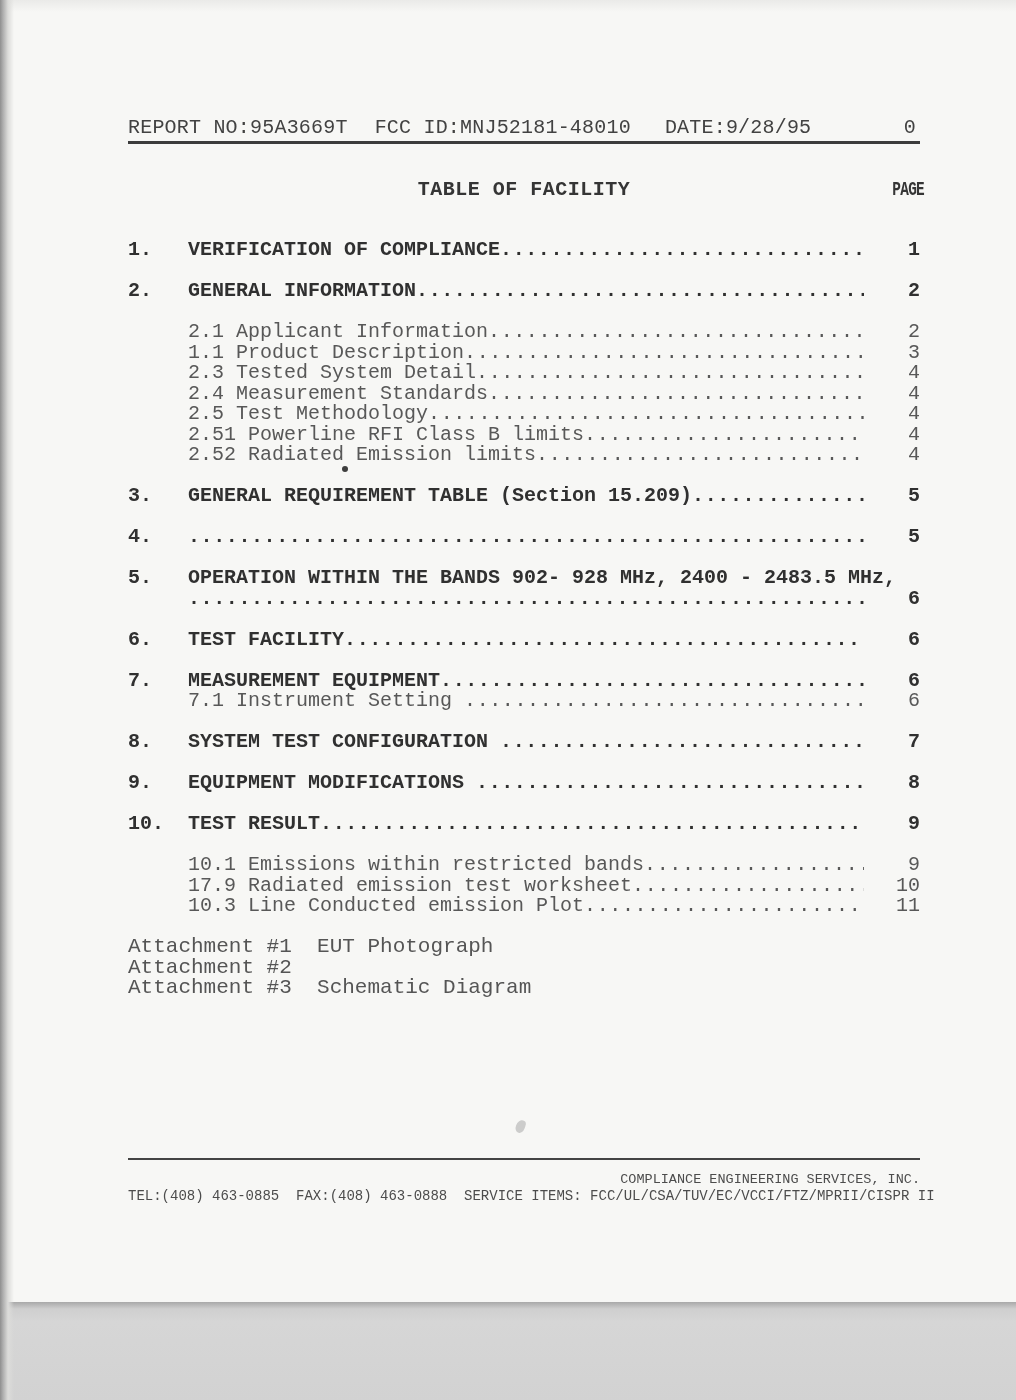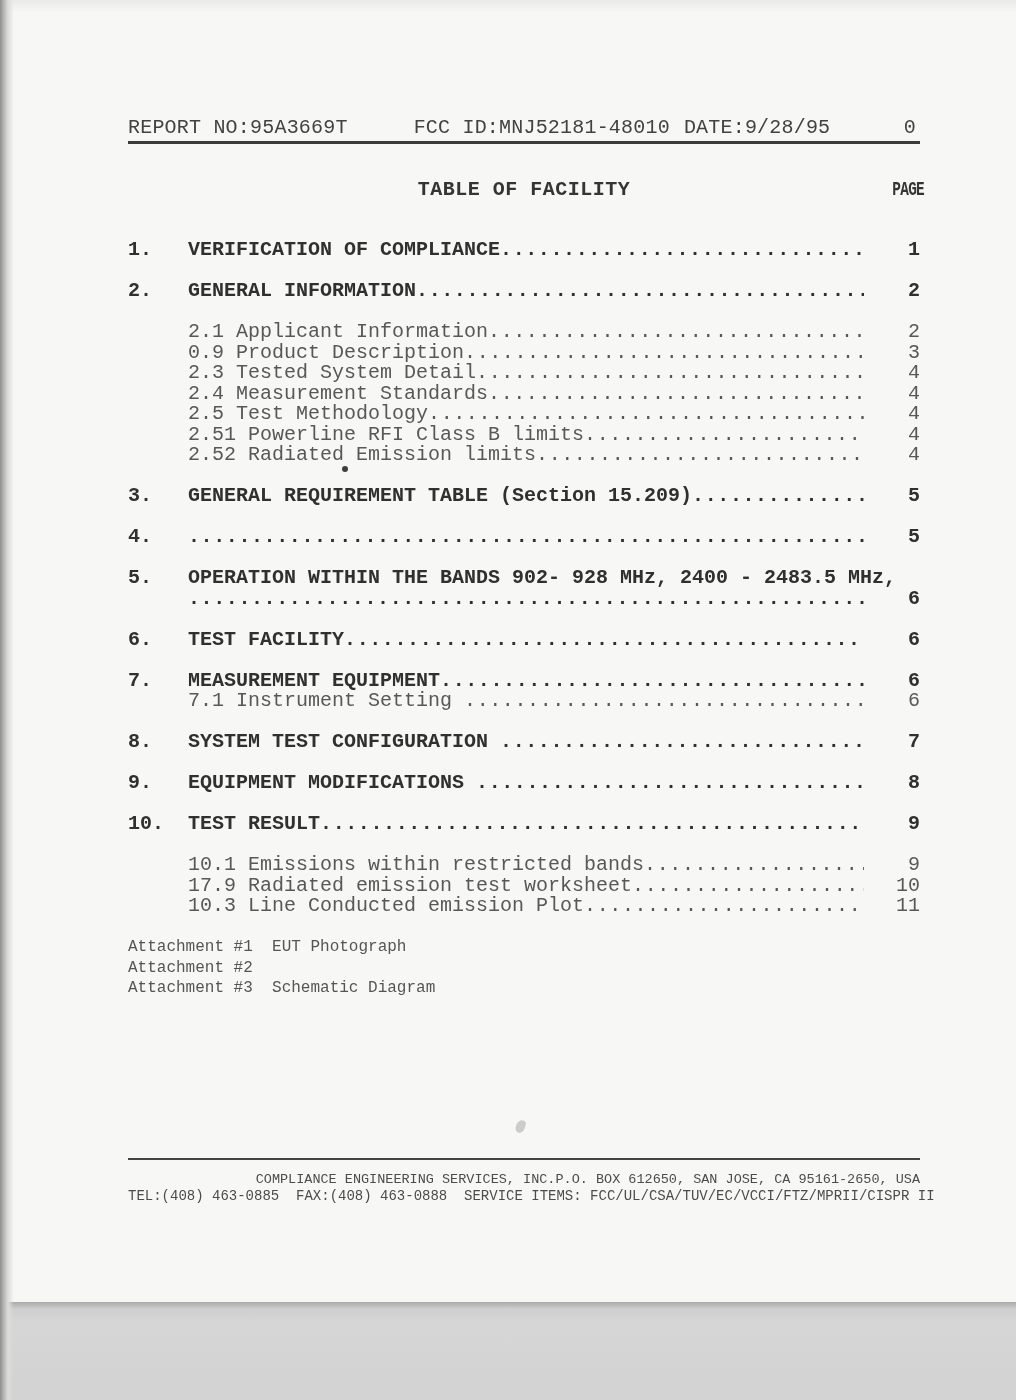--- a/index.html
+++ b/index.html
@@ -22,22 +22,22 @@
   }
   .edge-top {
     position:absolute; left:0; top:0; width:1016px; height:12px; z-index:4;
     background:linear-gradient(to bottom,rgba(120,120,120,0.10),rgba(120,120,120,0));
     pointer-events:none;
   }
   .sheet { position:relative; padding:117px 96px 0 128px; color:#3d3d3d; }
 
   
   .hdr { display:flex; align-items:baseline; font-size:20px; line-height:21px; color:#424242; letter-spacing:0.2px; }
-  .hdr .fcc  { margin-left:66px; }
-  .hdr .date { margin-left:14px; }
+  .hdr .fcc  { margin-left:27px; }
+  .hdr .date { margin-left:34px; }
   .hdr .pgno { margin-left:auto; margin-right:4px; }
   .hdr-rule { margin-top:3px; border-top:3px solid #3c3c3c; }
 
   
   .title-row { position:relative; margin-top:34px; height:21px; }
   .doc-title { text-align:center; font-size:20px; font-weight:bold; color:#353535; letter-spacing:0.5px; }
   .page-col {
     position:absolute; right:-4px; top:0; font-size:20px; font-weight:bold; color:#353535;
     transform:scaleX(0.72); transform-origin:right center; letter-spacing:-1px;
   }
@@ -47,21 +47,21 @@
   .row { display:flex; align-items:baseline; line-height:20.5px; white-space:pre; }
   .row.mt2 { margin-top:20.5px; }
   .num { flex:0 0 60px; }
   .ttl { flex:0 0 auto; white-space:pre; }
   .dots { flex:1 1 0; overflow:hidden; white-space:pre; margin-right:10px; letter-spacing:0.6px; }
   .pg { flex:0 0 46px; text-align:right; }
   .main { font-weight:bold; color:#303030; }
   .sub  { font-weight:normal; color:#585858; }
 
   
-  .att { margin-top:20.5px; font-size:16px; color:#555555; }
+  .att { margin-top:20.5px; font-size:21px; color:#555555; }
   .att .row { line-height:20.5px; }
   .att .lbl { flex:0 0 auto; }
 
   
   .footer { position:absolute; left:128px; right:96px; top:1158px; color:#4c4c4c; }
   .ftr-rule { border-top:2.5px solid #444444; }
   .ftr-l1 { display:flex; justify-content:flex-end; margin-top:11px; font-size:13.5px; line-height:17px; white-space:pre; }
   .ftr-l2 { font-size:14px; line-height:17px; white-space:pre; }
 
   
@@ -111,21 +111,21 @@
         </div>
 
         <div class="row sub mt2">
           <span class="num"></span>
           <span class="ttl">2.1 Applicant Information</span>
           <span class="dots">..........................................................................................................................................</span>
           <span class="pg">2</span>
         </div>
         <div class="row sub">
           <span class="num"></span>
-          <span class="ttl">0.9 Product Description</span>
+          <span class="ttl">1.1 Product Description</span>
           <span class="dots">..........................................................................................................................................</span>
           <span class="pg">3</span>
         </div>
         <div class="row sub">
           <span class="num"></span>
           <span class="ttl">2.3 Tested System Detail</span>
           <span class="dots">..........................................................................................................................................</span>
           <span class="pg">4</span>
         </div>
         <div class="row sub">
@@ -252,21 +252,20 @@
           <span class="ttl">&nbsp;&nbsp;</span>
           <span class="ttl">Schematic Diagram</span>
         </div>
       </div>
     </div>
 
     <div class="footer">
       <div class="ftr-rule"></div>
       <div class="ftr-l1">
         <span>COMPLIANCE ENGINEERING SERVICES, INC.</span>
-        <span>P.O. BOX 612650, SAN JOSE, CA 95161-2650, USA</span>
       </div>
       <div class="ftr-l2">TEL:(408) 463-0885  FAX:(408) 463-0888  SERVICE ITEMS: FCC/UL/CSA/TUV/EC/VCCI/FTZ/MPRII/CISPR II</div>
     </div>
 
     <div class="dot-artifact"></div>
     <div class="smudge"></div>
   </div>
 
   <div class="base">
     

